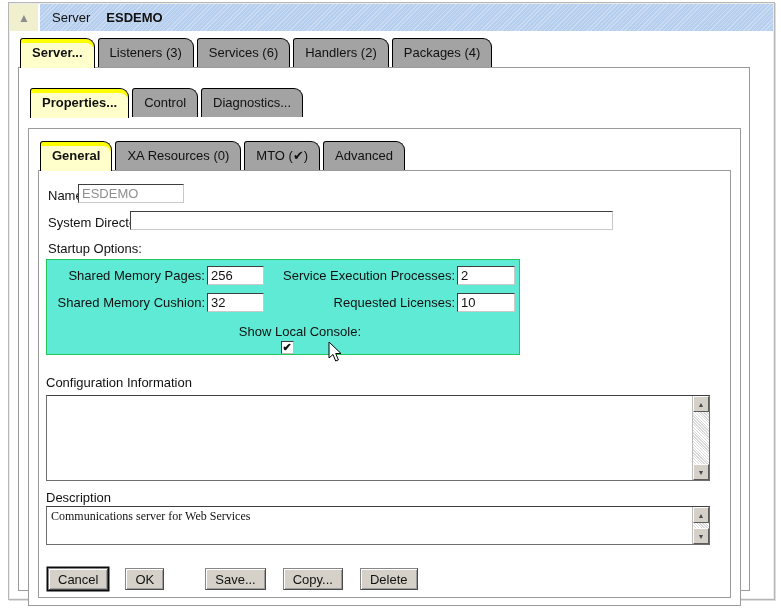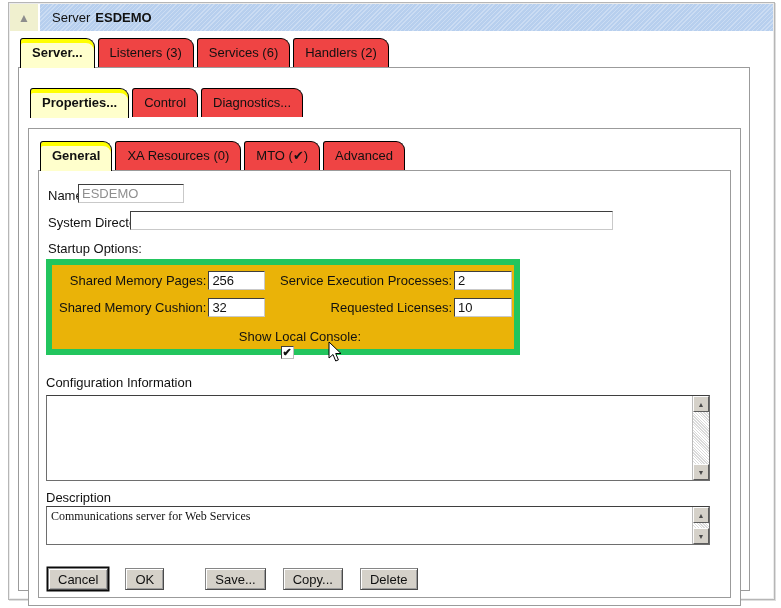--- a/index.html
+++ b/index.html
@@ -11,40 +11,40 @@
            box-shadow: inset 1px 1px 0 #ececec, inset -1px -1px 0 #ececec, 1px 1px 0 #dedede; }
 
   
   .header { position:absolute; left:1px; top:1px; right:1px; height:27px; display:flex; }
   .hdr-icon { width:28px; background:var(--header-icon-bg,#f0f0cf); display:flex;
               align-items:center; justify-content:center; margin-right:2px; }
   .hdr-icon span { font-size:12px; color:#8d8d8d; line-height:1; }
   .hdr-bar { flex:1; background:var(--header-bar,#b7cfee);
              background-image:repeating-linear-gradient(135deg, rgba(255,255,255,.28) 0 1px, rgba(0,0,0,0) 1px 3px);
              display:flex; align-items:center; padding-left:12px; }
-  .hdr-bar .pfx { margin-right:5px;text-align:center; }
+  .hdr-bar .pfx { margin-right:16px;text-align:center; }
   .hdr-bar .nm { font-weight:bold; }
 
   
   .tabs { position:absolute; display:flex; align-items:flex-start; gap:3px; z-index:5; }
-  .tab { height:29px; line-height:28px; padding:0 11px; background:#ef4444; white-space:nowrap;
+  .tab { height:29px; line-height:28px; padding:0 11px; background:#a3a3a3; white-space:nowrap;
          border:1px solid #000; border-bottom:none; border-radius:3px 9px 0 0; cursor:default; }
   .tab.active { background:var(--active-tab-bg,#ffffcc);
                 box-shadow: inset 0 4px 0 var(--active-tab-strip,#ffff00);
                 font-weight:bold; height:30px; }
 
   .panel { position:absolute; border:1px solid var(--panel-border,#9b9b9b); background:#fff; }
 
   .lbl { position:absolute; white-space:nowrap; }
 
   input.txt { position:absolute; border:1px solid; border-color:#3e3e3e #c9c9c9 #c9c9c9 #3e3e3e;
               padding:1px 3px; font:13px "Liberation Sans",sans-serif; background:#fff; color:#111; }
   input.txt:disabled { color:#8f8f8f; -webkit-text-fill-color:#8f8f8f; background:#fff; opacity:1; }
 
-  .fieldset { position:absolute; border:6px solid #22c55e; background:#eab308; }
+  .fieldset { position:absolute; border:1px solid #22c55e; background:#5eead4; }
   .opt-row { position:absolute; left:2px; right:2px; display:flex; align-items:center; gap:2px; height:20px; }
   .opt-lbl { display:inline-block; text-align:right; }
   .w156 { width:156px; } .w189 { width:189px; }
   .opt-row input { position:static; height:19px; }
   .iw57 { width:57px; } .iw58 { width:58px; }
 
   .cb { width:13px; height:13px; margin-left:8px; background:#fff; border:1px solid;
         border-color:#3e3e3e #bdbdbd #bdbdbd #3e3e3e; font-size:11px; line-height:11px;
         text-align:center; font-weight:bold; color:#111; }
 
@@ -85,20 +85,21 @@
       <span class="pfx">Server</span>
       <span class="nm">ESDEMO</span>
     </div>
   </div>
 
   <div class="tabs" style="left:11px; top:35px;">
     <div class="tab active">Server...</div>
     <div class="tab">Listeners (3)</div>
     <div class="tab">Services (6)</div>
     <div class="tab">Handlers (2)</div>
+    <div class="tab">Packages (4)</div>
   </div>
 
   <div class="panel" style="left:9px; top:64px; width:732px; height:524px;">
 
     <div class="tabs" style="left:11px; top:20px;">
       <div class="tab active">Properties...</div>
       <div class="tab">Control</div>
       <div class="tab">Diagnostics...</div>
     </div>
 

